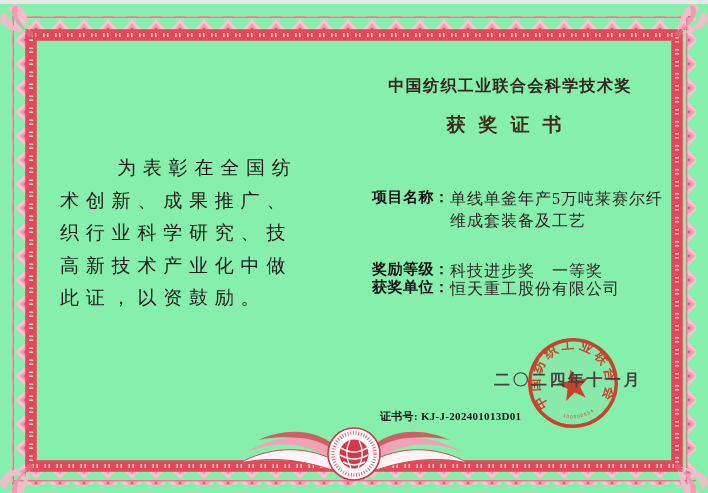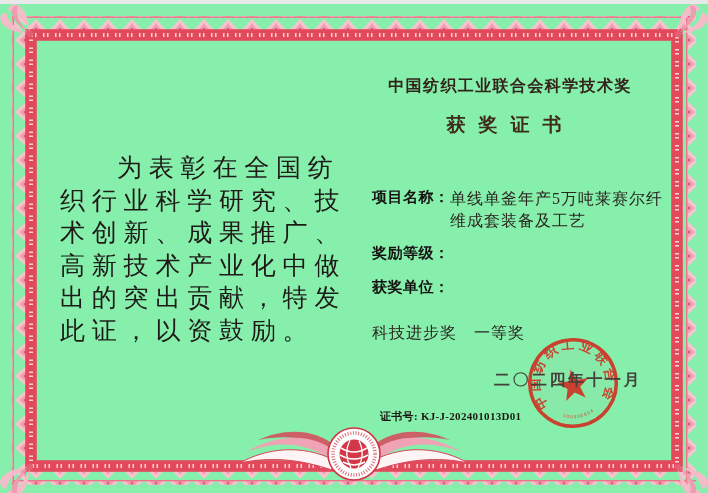--- a/index.html
+++ b/index.html
@@ -16,37 +16,37 @@
     text-align:center; font-size:16px; letter-spacing:1.4px;
     font-weight:700; color:#33241a;
   }
   .certificate-title {
     position:absolute; left:352px; top:108px; width:304px;
     text-align:center; font-size:19px; letter-spacing:13px;
     font-weight:700; color:#3e2b18; text-indent:13px;
   }
   .citation {
     position:absolute; left:60px; top:148px; width:300px;
-    font-size:25px; letter-spacing:6.8px; color:#1d1a17;
+    font-size:19px; letter-spacing:6.8px; color:#1d1a17;
     line-height:32.6px; font-weight:500;
   }
   .cite-line { white-space:nowrap; }
   .cite-line.indent { padding-left:57px; }
 
   .field-row { position:absolute; left:372px; display:flex; align-items:flex-start; }
   .field-label {
     font-family:"Liberation Sans","DejaVu Sans",sans-serif;
     font-weight:700; font-size:15px; color:#141110;
     width:78px; flex:0 0 78px; letter-spacing:0.5px;
   }
   .field-value {
     font-size:16px; color:#2b2520; letter-spacing:1px; line-height:22px;
   }
   .row-project { top:184px; }
-  .row-level   { top:240px;flex-direction:column; }
+  .row-level   { top:256px; }
   .row-winner  { top:274px; }
 
   .stamp {
     position:absolute; left:514px; top:320px; width:118px; height:118px;
     z-index:3; opacity:0.93;
   }
   .date-line {
     position:absolute; left:494px; top:366px; z-index:4;
     font-size:16px; letter-spacing:2.5px; color:#45403a; font-weight:600;
   }
@@ -133,42 +133,42 @@
       <path d="M-4,-14 Q-11,0 -3,14 M5,-13.5 Q12,0 4,14" stroke="#ffffff" stroke-width="1.3" fill="none"></path>
     </g>
   </svg>
 
   <div class="content">
     <div class="award-title">中国纺织工业联合会科学技术奖</div>
     <div class="certificate-title">获奖证书</div>
 
     <div class="citation">
       <div class="cite-line indent">为表彰在全国纺</div>
+      <div class="cite-line">术创新、成果推广、</div>
       <div class="cite-line">织行业科学研究、技</div>
-      <div class="cite-line">术创新、成果推广、</div>
       <div class="cite-line">高新技术产业化中做</div>
-      <div class="cite-line">出的突出贡献，特发</div>
       <div class="cite-line">此证，以资鼓励。</div>
     </div>
 
     <div class="field-row row-project">
       <div class="field-label">项目名称：</div>
       <div class="field-value">
         <div>单线单釜年产5万吨莱赛尔纤</div>
         <div>维成套装备及工艺</div>
       </div>
     </div>
 
     <div class="field-row row-level">
       <div class="field-label">奖励等级：</div>
       <div class="field-value">科技进步奖　一等奖</div>
     </div>
 
     <div class="field-row row-winner">
       <div class="field-label">获奖单位：</div>
+      <div class="field-value">恒天重工股份有限公司</div>
     </div>
   </div>
 
   <svg class="stamp" viewBox="0 0 120 120" xmlns="http://www.w3.org/2000/svg">
     <g transform="rotate(-10 60 60)">
       <circle cx="60" cy="60" r="44" fill="rgba(207,53,39,0.03)" stroke="#cf3527" stroke-width="3.6"></circle>
       <path id="sealTop" d="M33,80 A34,34 0 1 1 87,80" fill="none"></path>
       <text font-size="13" font-weight="700" fill="#cf3527" letter-spacing="4" font-family="Liberation Serif, DejaVu Serif, serif">
         <textPath href="#sealTop" startOffset="2">中国纺织工业联合会</textPath>
       </text>

